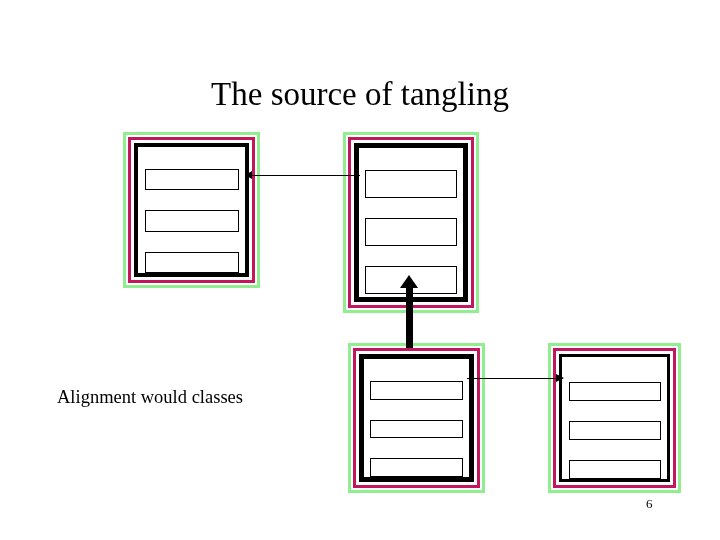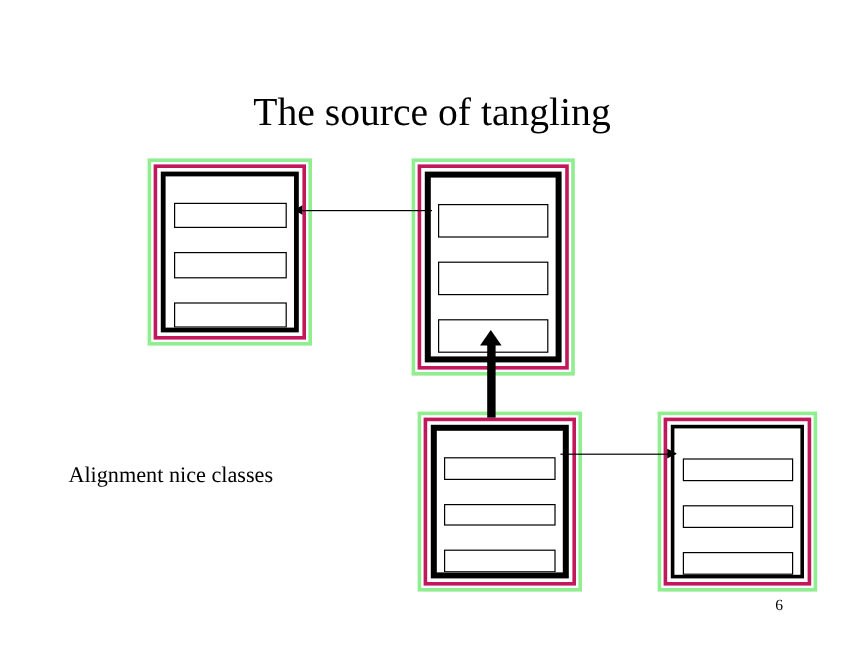--- a/index.html
+++ b/index.html
@@ -188,18 +188,18 @@
 
     <div class="hline" style="left: 467px; top: 378px; width: 96px; border-top-color: rgb(0, 0, 0);"></div>
     <div class="arrow-right" style="left: 556px; top: 374px; border-left-color: rgb(0, 0, 0);"></div>
 
     <div class="vstem" style="left: 406px; top: 286px; width: 7px; height: 62px; background: rgb(0, 0, 0);"></div>
     <div class="arrow-up" style="left: 400px; top: 275px; border-bottom-color: rgb(0, 0, 0);"></div>
 
   </div>
 
   <div id="caption">
-    <span class="cap-line">Alignment nice classes</span>
+    <span class="cap-line">Alignment would classes</span>
   </div>
 
   <div id="page-number">6</div>
 
 </div>
 
 </body></html>

